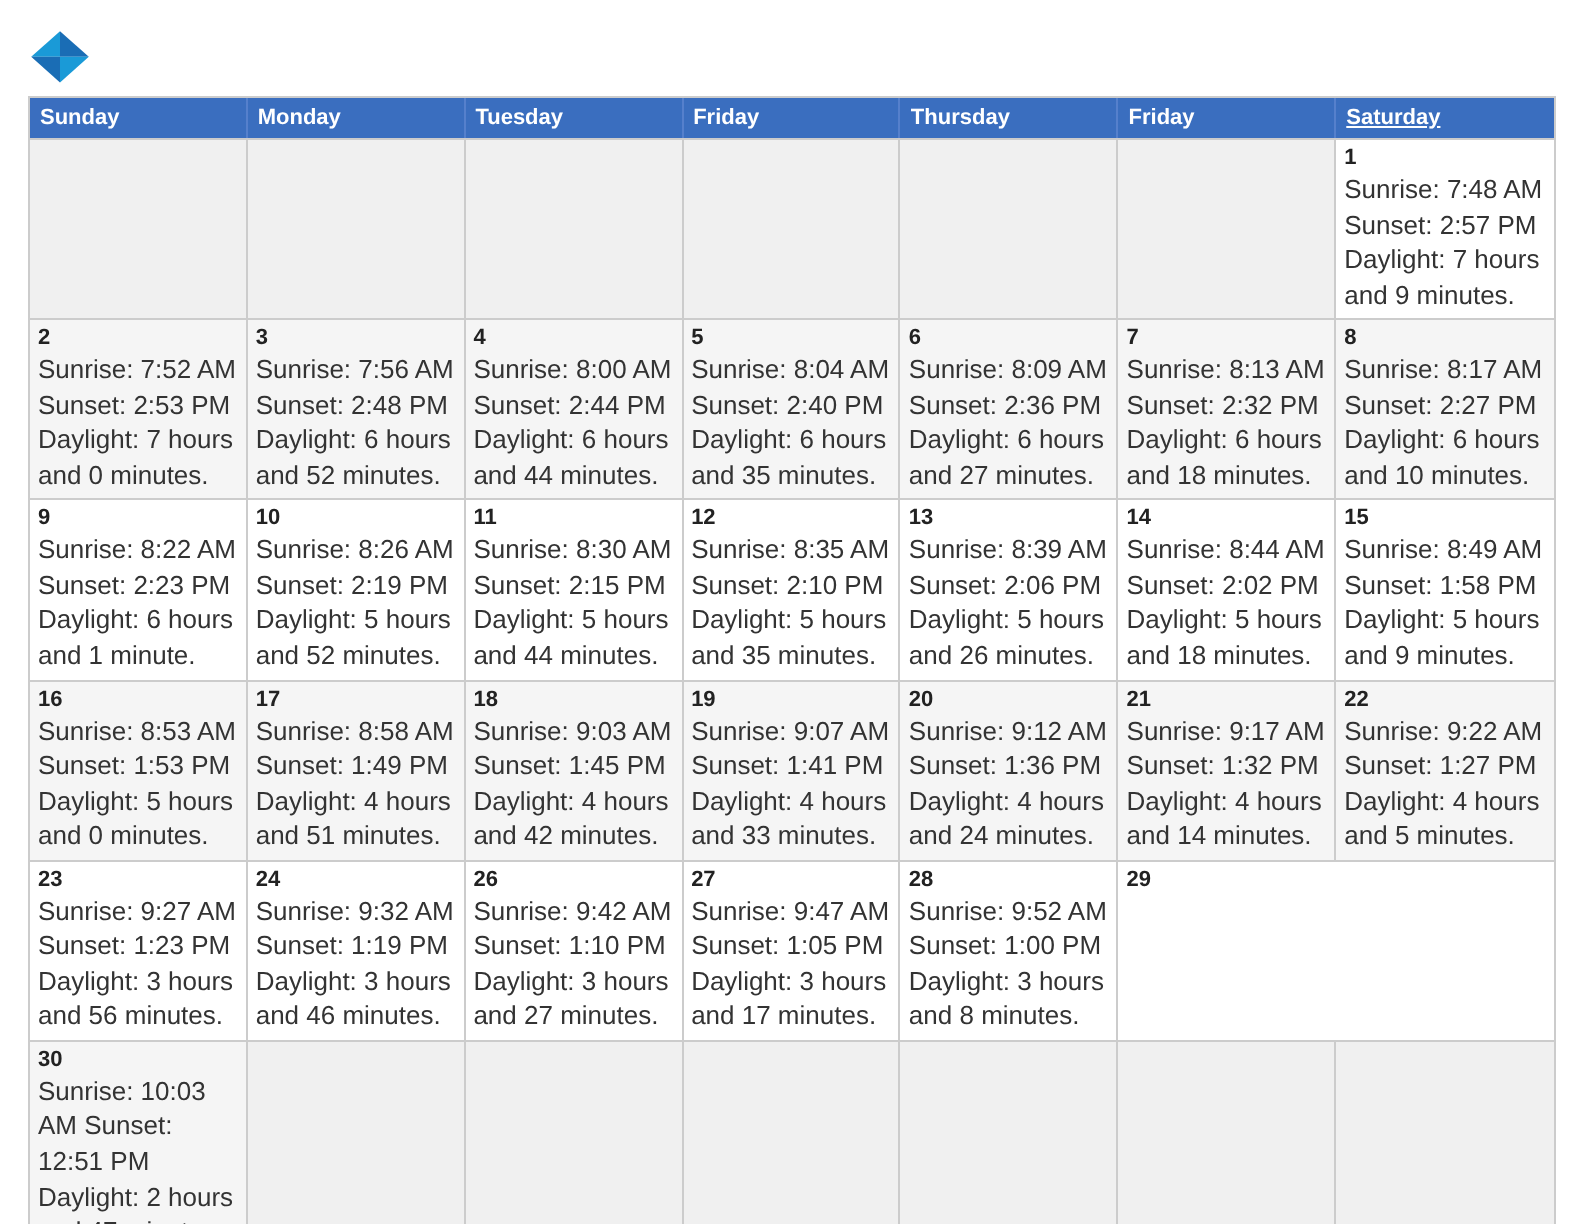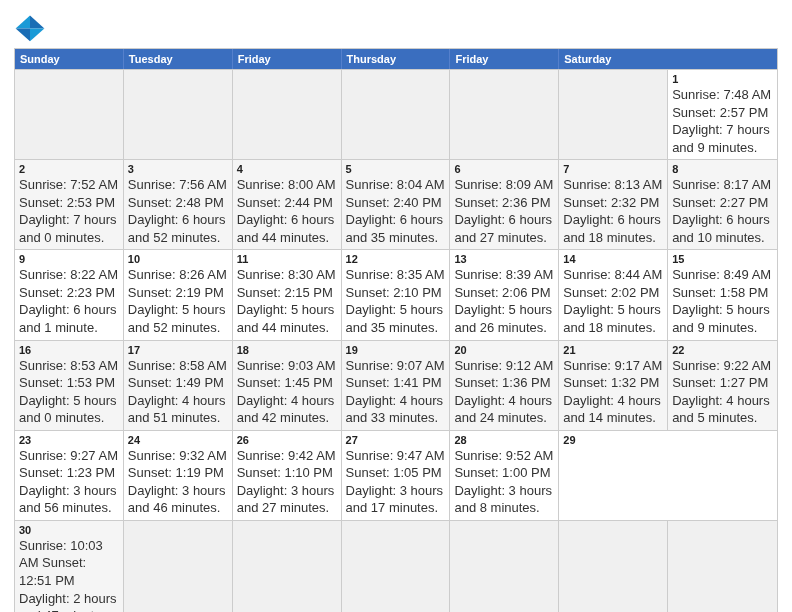--- a/index.html
+++ b/index.html
@@ -69,21 +69,21 @@
       background: #3a6ebf;
     }
     .cal-header-cell {
       color: #fff;
       font-size: 11px;
       font-weight: bold;
       padding: 4px 5px;
       border-right: 1px solid #5580cc;
       text-align: left;
     }
-    .cal-header-cell:last-child { border-right: none; }
+    .cal-header-cell:last-child { border-right: none; text-decoration: underline; }
     .cal-body {
       display: flex;
       flex-direction: column;
       flex: 1;
     }
     .cal-row {
       display: grid;
       grid-template-columns: repeat(7, 1fr);
       flex: 1;
       border-top: 1px solid #ccc;
@@ -130,20 +130,21 @@
     </div>
     <div class="title-block">
       <h1></h1>
       <h2></h2>
     </div>
   </div>
 
   <div class="calendar">
     <div class="cal-header">
       <div class="cal-header-cell">Sunday</div>
+      <div class="cal-header-cell">Monday</div>
       <div class="cal-header-cell">Tuesday</div>
       <div class="cal-header-cell">Friday</div>
       <div class="cal-header-cell">Thursday</div>
       <div class="cal-header-cell">Friday</div>
       <div class="cal-header-cell">Saturday</div>
     </div>
     <div class="cal-body" id="cal-body">
     <div class="cal-row">
           <div class="cal-cell empty"></div>
           <div class="cal-cell empty"></div>

